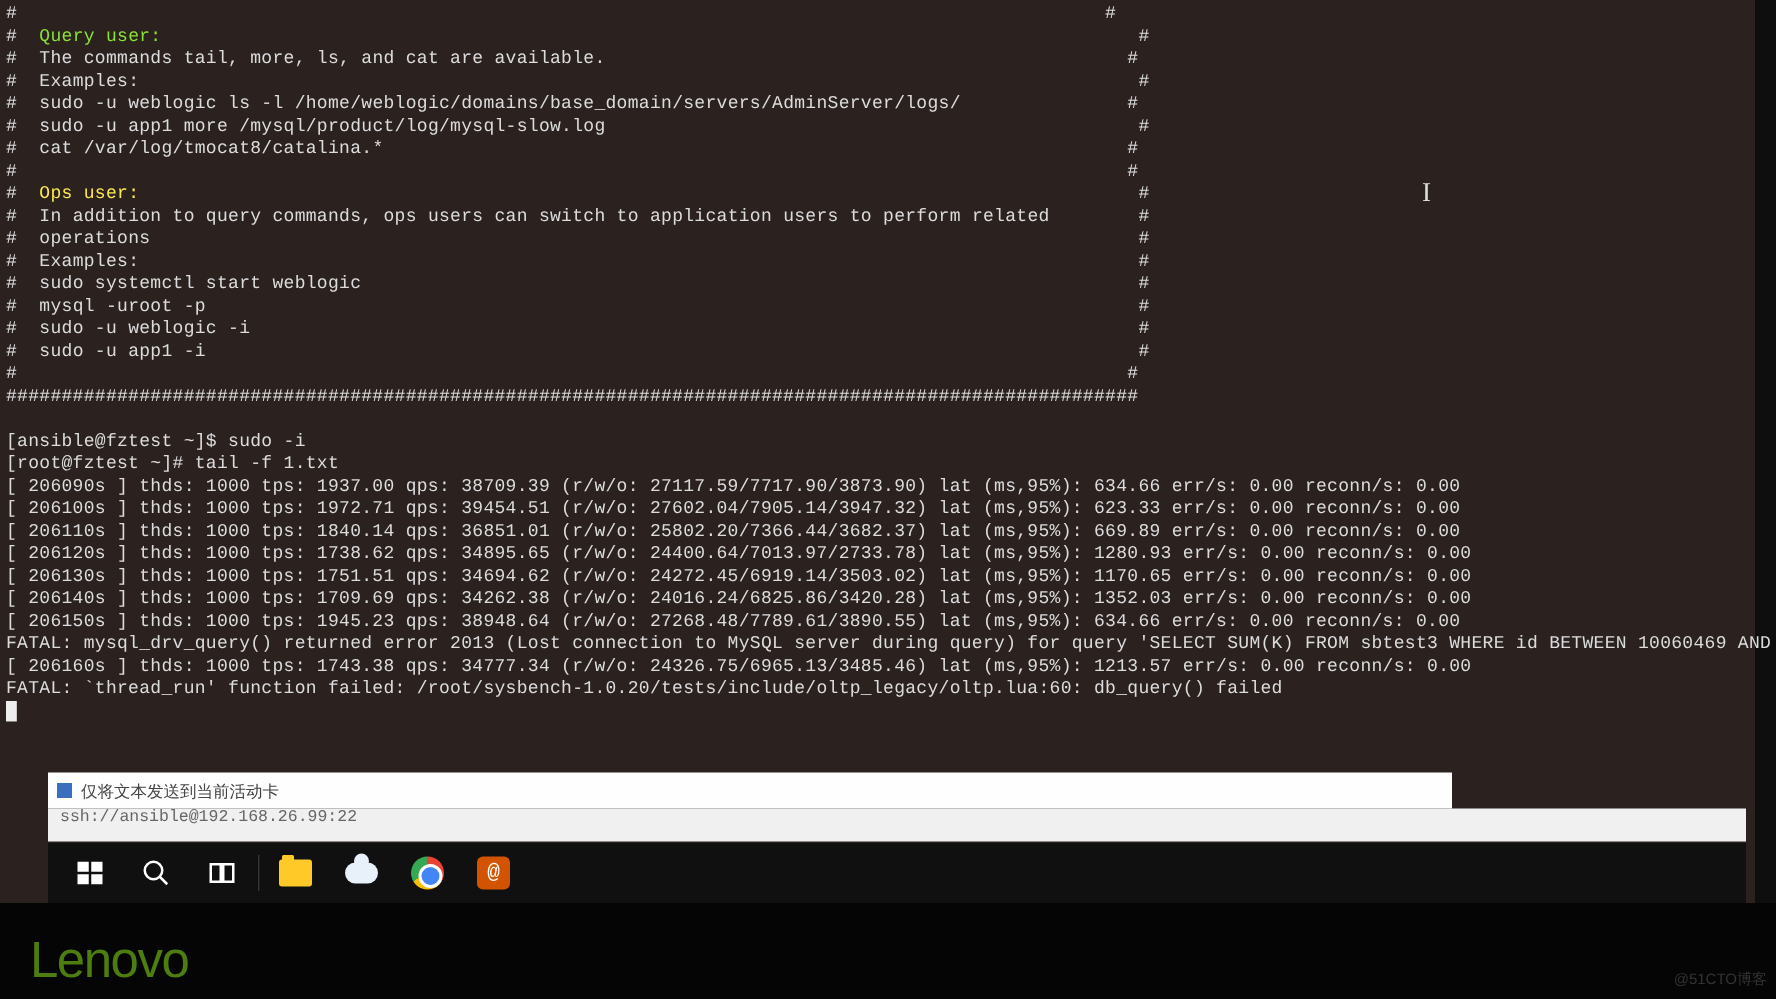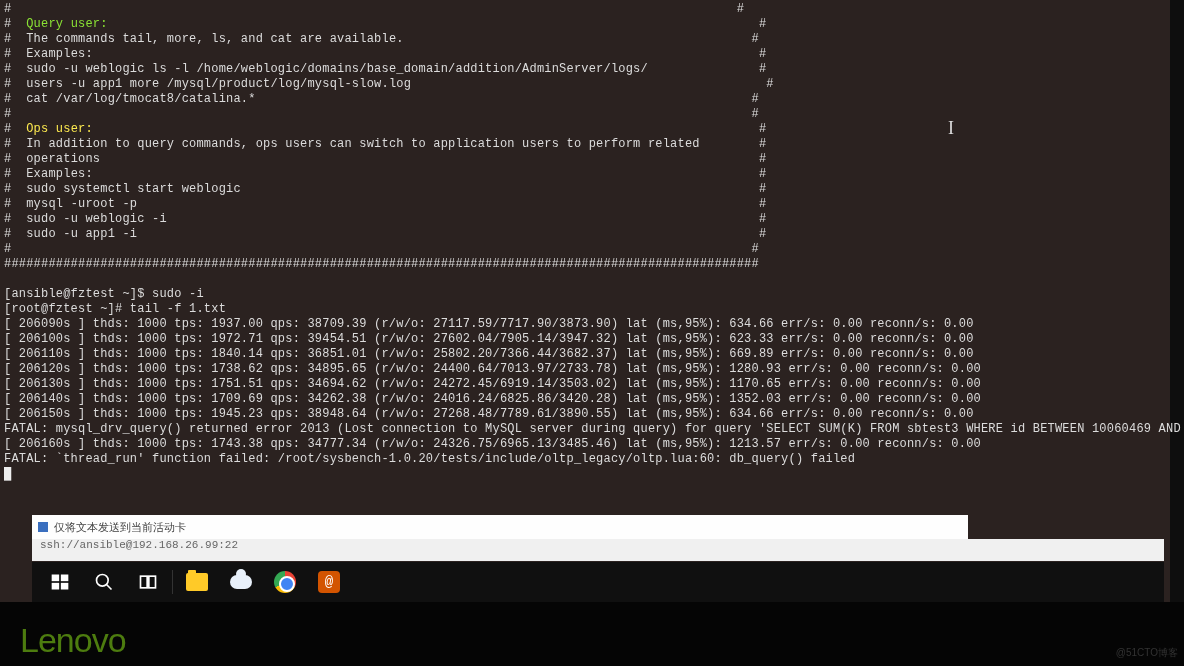--- a/index.html
+++ b/index.html
@@ -40,22 +40,22 @@
 </head>
 <body>
 
 <div class="monitor-frame">
   <div class="screen-area">
 
     <div class="terminal"><span class="hash"># </span><span></span>                                                                                                 <span class="hash">#</span>
 <span class="hash"># </span> <span class="green">Query user:</span>                                                                                        <span class="hash">#</span>
 <span class="hash"># </span> <span>The commands tail, more, ls, and cat are available.</span>                                               <span class="hash">#</span>
 <span class="hash"># </span> <span>Examples:</span>                                                                                          <span class="hash">#</span>
-<span class="hash"># </span> <span>sudo -u weblogic ls -l /home/weblogic/domains/base_domain/addition/AdminServer/logs/</span>               <span class="hash">#</span>
-<span class="hash"># </span> <span>users -u app1 more /mysql/product/log/mysql-slow.log</span>                                                <span class="hash">#</span>
+<span class="hash"># </span> <span>sudo -u weblogic ls -l /home/weblogic/domains/base_domain/servers/AdminServer/logs/</span>               <span class="hash">#</span>
+<span class="hash"># </span> <span>sudo -u app1 more /mysql/product/log/mysql-slow.log</span>                                                <span class="hash">#</span>
 <span class="hash"># </span> <span>cat /var/log/tmocat8/catalina.*</span>                                                                   <span class="hash">#</span>
 <span class="hash"># </span>                                                                                                   <span class="hash">#</span>
 <span class="hash"># </span> <span class="yellow">Ops user:</span>                                                                                          <span class="hash">#</span>
 <span class="hash"># </span> <span>In addition to query commands, ops users can switch to application users to perform related</span>        <span class="hash">#</span>
 <span class="hash"># </span> <span>operations</span>                                                                                         <span class="hash">#</span>
 <span class="hash"># </span> <span>Examples:</span>                                                                                          <span class="hash">#</span>
 <span class="hash"># </span> <span>sudo systemctl start weblogic</span>                                                                      <span class="hash">#</span>
 <span class="hash"># </span> <span>mysql -uroot -p</span>                                                                                    <span class="hash">#</span>
 <span class="hash"># </span> <span>sudo -u weblogic -i</span>                                                                                <span class="hash">#</span>
 <span class="hash"># </span> <span>sudo -u app1 -i</span>                                                                                    <span class="hash">#</span>

